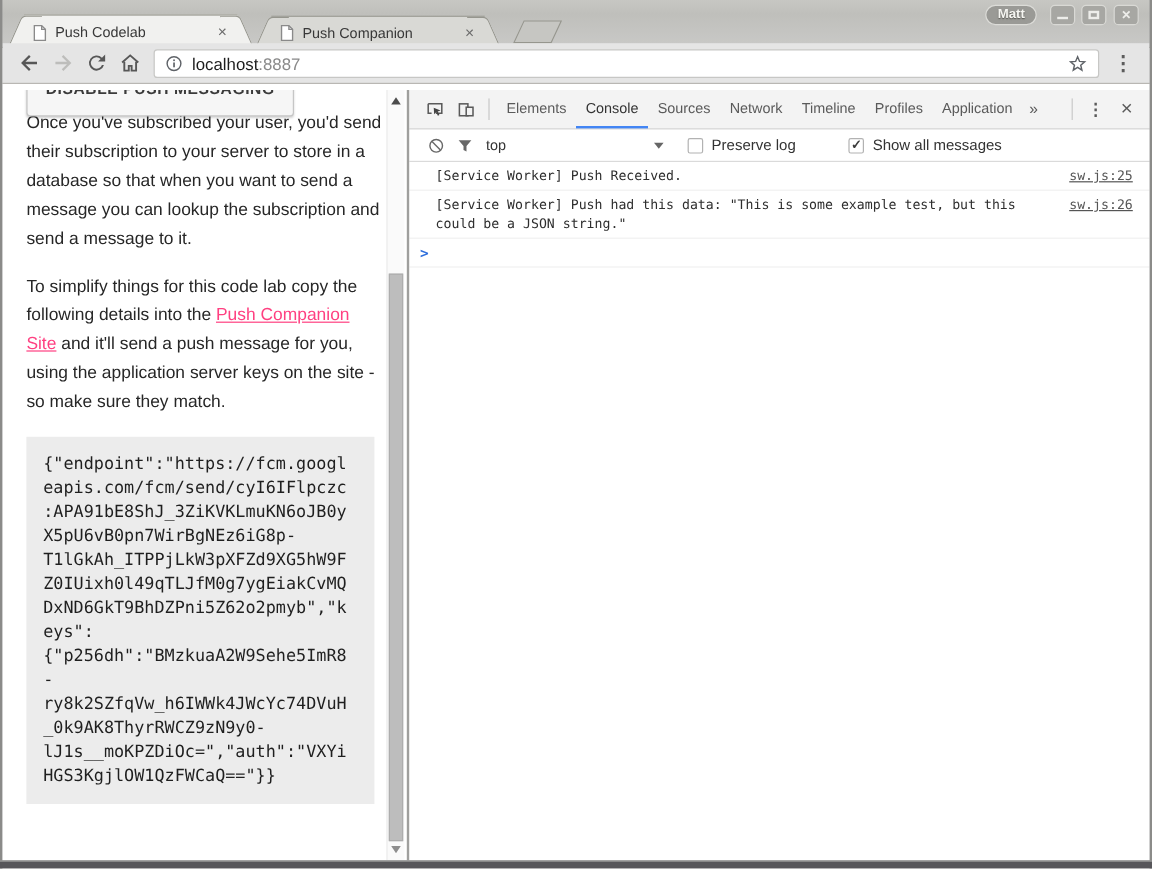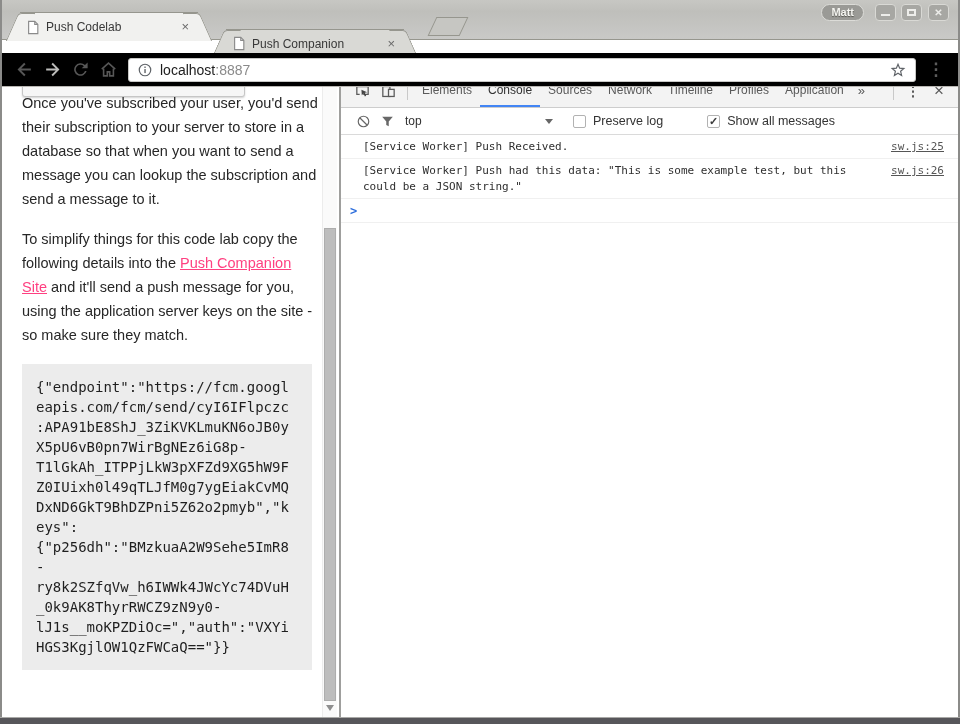--- a/index.html
+++ b/index.html
@@ -24,29 +24,29 @@
         justify-content:center; color:#ededea; }
   .wc-min{ right:64px; } .wc-max{ right:38px; } .wc-close{ right:11px; font-size:10px; font-weight:bold; }
   .glyph-min{ width:9px; height:2px; background:#ededea; margin-top:4px; }
   .glyph-max{ width:9px; height:7px; border:2px solid #ededea; }
 
   .tab { position:absolute; height:28px; display:flex; align-items:center; padding:0 6px; }
   .tab::before, .tab::after { content:""; position:absolute; top:0; bottom:0; width:16px; background:inherit; z-index:-1; }
   .tab::before { left:-8px;  transform:skewX(-24deg); border-left:1px solid #96968e; border-top-left-radius:4px; border-top:1px solid #96968e; }
   .tab::after  { right:-8px; transform:skewX(24deg);  border-right:1px solid #96968e; border-top-right-radius:4px; border-top:1px solid #96968e; }
   .tab-active   { left:20px; top:12px; width:178px; height:29px; background:#f1f1ef; border-top:1px solid #96968e; z-index:9; }
-  .tab-inactive { left:226px; top:29px; width:178px; background:#d9d9d5; border-top:1px solid #96968e; z-index:4; }
+  .tab-inactive { left:226px; top:13px; width:178px; background:#d9d9d5; border-top:1px solid #96968e; z-index:4; }
   .tab-title { font-size:12px; color:#383838; margin-left:6px; white-space:nowrap; overflow:hidden; }
   .tab-close { margin-left:auto; font-size:13px; color:#6a6a6a; padding:0 3px; line-height:12px; }
   .favicon svg { display:block; }
   .newtab-btn { position:absolute; left:432px; top:17px; width:32px; height:19px;
                 background:#c6c6c2; border:1px solid #96968e; transform:skewX(-25deg); z-index:3; }
 
   
-  .toolbar { position:absolute; top:53px; left:2px; right:2px; height:34px; background:#000000;
+  .toolbar { position:absolute; top:36px; left:2px; right:2px; height:34px; background:#e5e5e5;
              border-bottom:1px solid #b9b7b3; display:flex; align-items:center; padding:0 8px; z-index:6; }
   .navbtn { width:28px; height:28px; display:flex; align-items:center; justify-content:center; flex:none; }
   .urlbox { flex:1; height:24px; background:#fff; border:1px solid #c7c7c5; border-radius:3px;
             display:flex; align-items:center; padding:0 8px; margin:0 6px; }
   .url-host { font-size:14px; color:#1c1c1c; margin-left:7px; }
   .url-port { font-size:14px; color:#8a8a8a; }
   .url-spacer { flex:1; }
   .menu-dots { font-size:17px; color:#5c5c5c; font-weight:bold; letter-spacing:0; }
 
   

